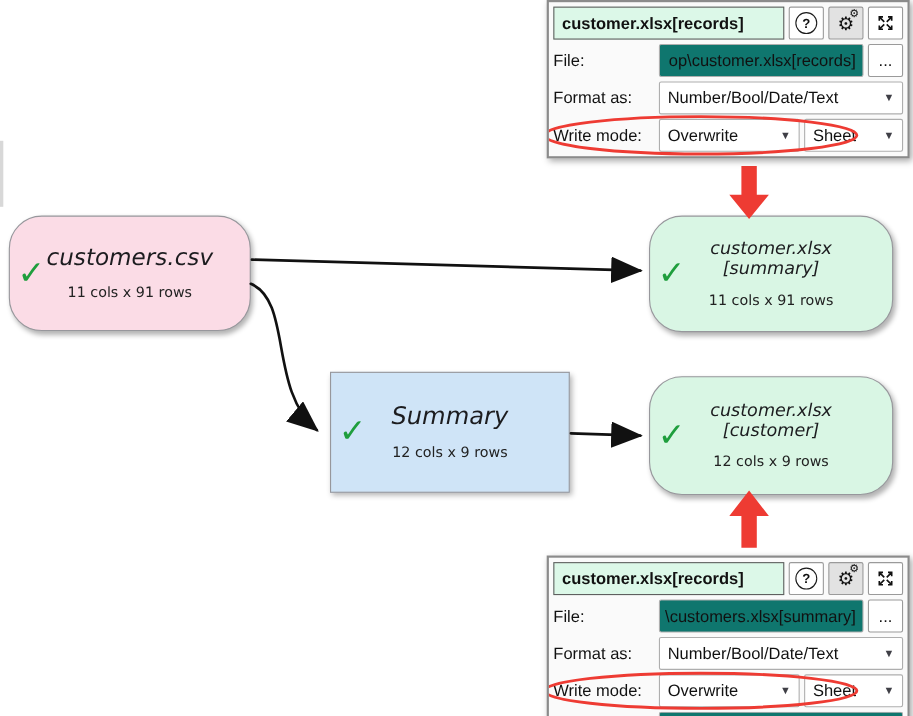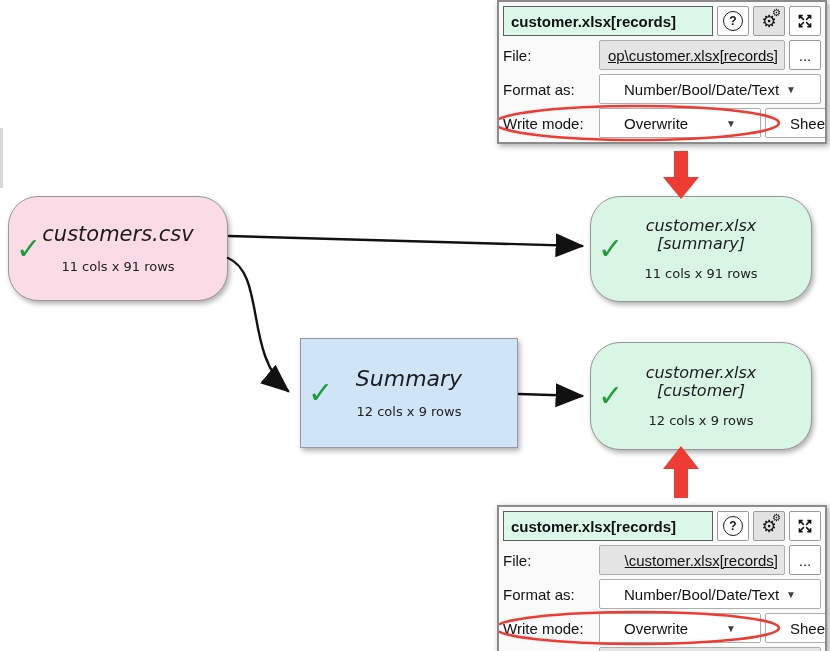--- a/index.html
+++ b/index.html
@@ -35,25 +35,25 @@
   .panel-title{flex:1;background:#dcf8e8;border:1px solid #5f5f5f;font-weight:bold;
          display:flex;align-items:center;padding:0 7px;white-space:nowrap;overflow:hidden;}
   .pbtn{width:30px;flex:0 0 30px;display:flex;align-items:center;justify-content:center;
          background:#fff;border:1px solid #9a9a9a;border-radius:2px;position:relative;cursor:pointer;}
   .pbtn.gear{background:#e2e2e2;}
   .help-circle{width:18px;height:18px;border:1.6px solid #1d1d1d;border-radius:50%;
          display:flex;align-items:center;justify-content:center;font-size:12px;font-weight:bold;}
   .gear-big{font-size:17px;line-height:1;}
   .gear-small{position:absolute;top:1px;right:3px;font-size:10px;line-height:1;}
   .plabel{flex:0 0 92px;display:flex;align-items:center;white-space:nowrap;}
-  .pinput{flex:1;background:#e5e5e5;border:1px solid #aeaeae;border-radius:2px;
+  .pinput{flex:1;background:#0f766e;border:1px solid #aeaeae;border-radius:2px;
          display:flex;align-items:center;justify-content:flex-end;padding:4px 6px;
-         white-space:nowrap;overflow:hidden;text-decoration:underline;}
+         white-space:nowrap;overflow:hidden;}
   .pcombo{background:#fff;border:1px solid #aeaeae;border-radius:2px;display:flex;
-         align-items:center;justify-content:space-between;padding:0 24px;white-space:nowrap;cursor:pointer;}
+         align-items:center;justify-content:space-between;padding:0 7px;white-space:nowrap;cursor:pointer;}
   .pcombo .arrow{color:#3f3f46;font-size:10px;margin-left:6px;}
   .combo-grow{flex:1;}
   .combo-overwrite{flex:0 0 112px;}
   .annot{position:absolute;left:0;top:0;width:330px;height:160px;pointer-events:none;overflow:visible;}
 
   .edge-artifact{position:absolute;left:0;top:128px;width:3px;height:60px;background:#d8d8d8;z-index:1;}
 </style>
 </head>
 <body>
 
@@ -167,21 +167,21 @@
         <span class="gear-small">⚙</span>
       </div>
       <div class="pbtn">
         <svg width="18" height="18" viewBox="0 0 24 24" fill="none" stroke="#111" stroke-width="2">
           <path d="M10.5 10.5 L4.5 4.5 M4.5 9 V4.5 H9 M13.5 10.5 L19.5 4.5 M15 4.5 H19.5 V9 M10.5 13.5 L4.5 19.5 M4.5 15 V19.5 H9 M13.5 13.5 L19.5 19.5 M19.5 15 V19.5 H15"></path>
         </svg>
       </div>
     </div>
     <div class="prow">
       <div class="plabel">File:</div>
-      <div class="pinput">\customer.xlsx[records]</div>
+      <div class="pinput">\customers.xlsx[summary]</div>
       <div class="pbtn">...</div>
     </div>
     <div class="prow">
       <div class="plabel">Format as:</div>
       <div class="pcombo combo-grow">
         <span>Number/Bool/Date/Text</span>
         <span class="arrow">▼</span>
       </div>
     </div>
     <div class="prow">

